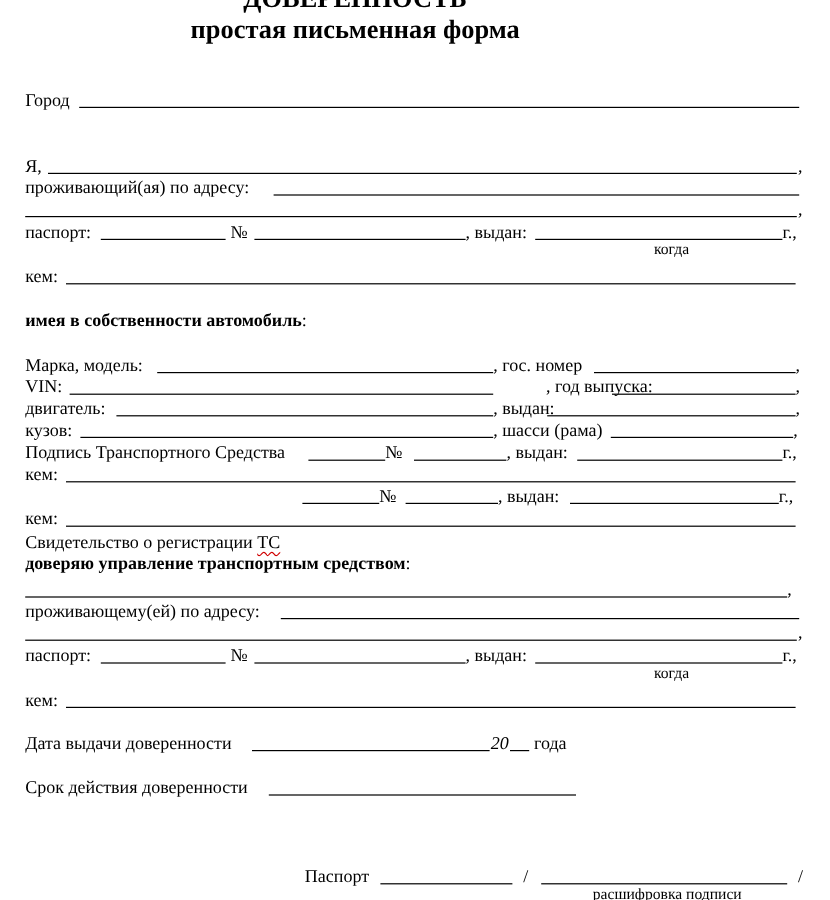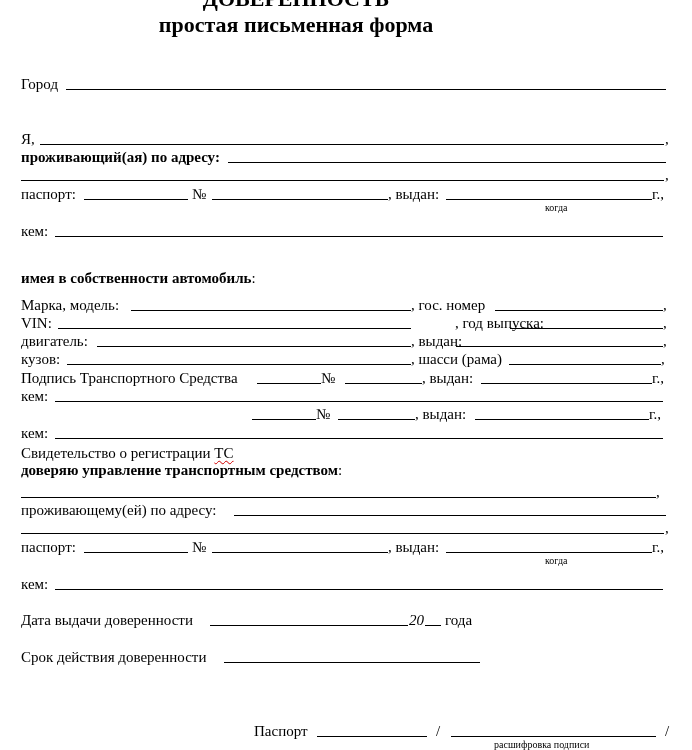--- a/index.html
+++ b/index.html
@@ -3,54 +3,54 @@
   <meta charset="utf-8">
   <style>
     html, body { margin: 0; padding: 0; background: #ffffff; }
     body { width: 692px; height: 750px; position: relative; overflow: hidden;
            font-family: "Liberation Serif", "DejaVu Serif", serif; color: #000; }
     .abs { position: absolute; white-space: nowrap; }
     .title { font-weight: bold; font-size: 22px; left: 0; width: 592px; text-align: center; }
     .t { font-size: 15px; line-height: 18px; }
     .b { font-weight: bold; }
     .u { position: absolute; height: 0; border-bottom: 1px solid #000; }
-    .small { font-size: 10px; line-height: 10px; }
+    .small { font-size: 13px; line-height: 10px; }
     .squiggle { text-decoration: underline wavy #d00000; text-decoration-thickness: 1px; text-underline-offset: 2px; }
   </style>
 </head>
 <body>
 
 <div class="abs title" style="top:-14px;">ДОВЕРЕННОСТЬ</div>
 <div class="abs title" style="top:12px;">простая письменная форма</div>
 
 <div class="abs t" style="left:21px;top:75px;">Город</div>
 <div class="u" style="left:66px;top:89px;width:600px;"></div>
 
 <div class="abs t" style="left:21px;top:130px;">Я,</div>
 <div class="u" style="left:40px;top:144px;width:624px;"></div>
 <div class="abs t" style="left:665px;top:130px;">,</div>
 
-<div class="abs t" style="left:21px;top:148px;font-weight:bold;">проживающий(ая) по адресу:</div>
+<div class="abs t" style="left:21px;top:148px;">проживающий(ая) по адресу:</div>
 <div class="u" style="left:228px;top:162px;width:438px;"></div>
 <div class="u" style="left:21px;top:180px;width:643px;"></div>
 <div class="abs t" style="left:665px;top:166px;">,</div>
 
 <div class="abs t" style="left:21px;top:185px;">паспорт:</div>
 <div class="u" style="left:84px;top:199px;width:104px;"></div>
 <div class="abs t" style="left:192px;top:185px;">№</div>
 <div class="u" style="left:212px;top:199px;width:176px;"></div>
 <div class="abs t" style="left:388px;top:185px;">, выдан:</div>
 <div class="u" style="left:446px;top:199px;width:206px;"></div>
 <div class="abs t" style="left:652px;top:185px;">г.,</div>
 <div class="abs small" style="left:545px;top:203px;">когда</div>
 
 <div class="abs t" style="left:21px;top:222px;">кем:</div>
 <div class="u" style="left:55px;top:236px;width:608px;"></div>
 
-<div class="abs t" style="left:21px;top:259px;margin-top:10px;"><span class="b">имея в собственности автомобиль</span><span>:</span></div>
+<div class="abs t" style="left:21px;top:259px;"><span class="b">имея в собственности автомобиль</span><span>:</span></div>
 
 <div class="abs t" style="left:21px;top:296px;text-align:center;">Марка, модель:</div>
 <div class="u" style="left:131px;top:310px;width:280px;"></div>
 <div class="abs t" style="left:411px;top:296px;">, гос. номер</div>
 <div class="u" style="left:495px;top:310px;width:168px;"></div>
 <div class="abs t" style="left:663px;top:296px;">,</div>
 
 <div class="abs t" style="left:21px;top:314px;">VIN:</div>
 <div class="u" style="left:58px;top:328px;width:353px;"></div>
 <div class="abs t" style="left:411px;top:314px;margin-left:44px;">, год выпуска:</div>

